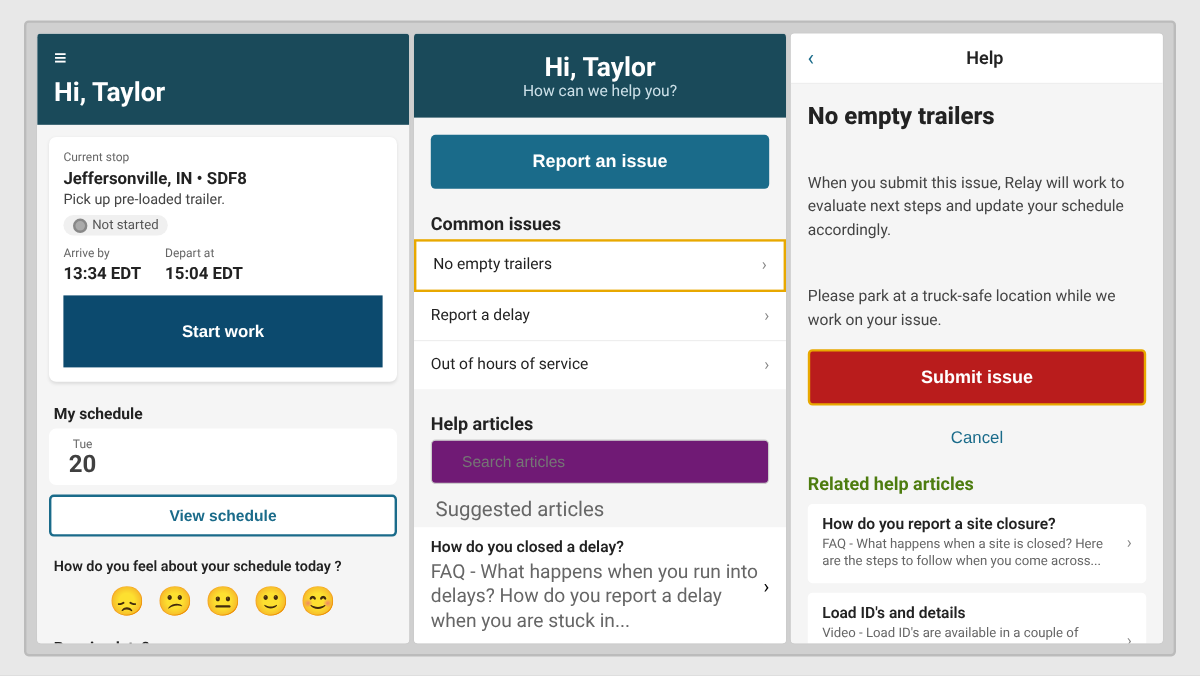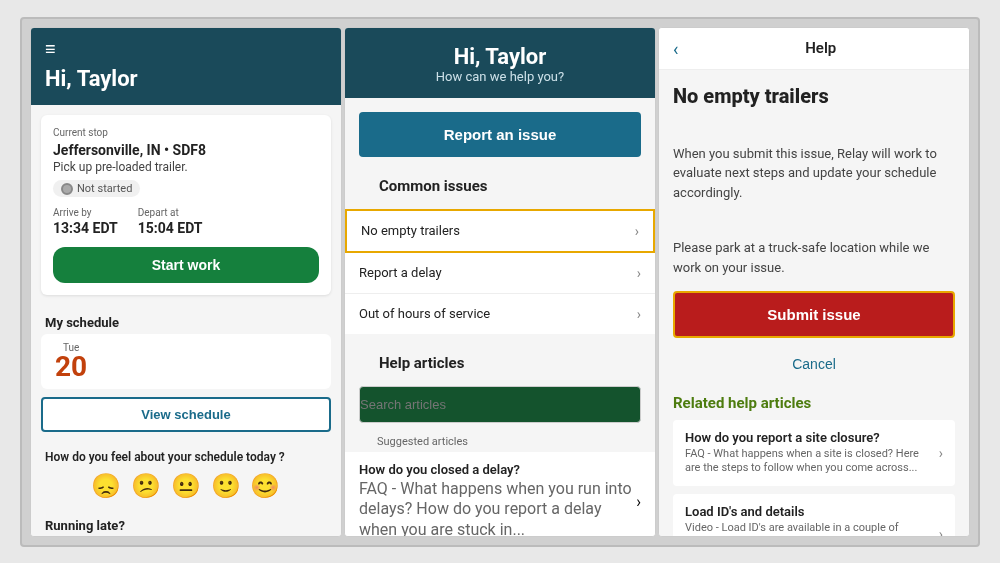--- a/index.html
+++ b/index.html
@@ -105,25 +105,25 @@
       font-size: 10px;
       color: #666;
       display: block;
     }
     .time-item span {
       font-size: 14px;
       font-weight: bold;
       color: #222;
     }
     .btn-primary {
-      background: #15803d;
+      background: #0c4a6e;
       color: white;
       border: none;
-      border-radius: 12px;
-      padding: 10px 0;
+      border-radius: 0;
+      padding: 22px 0;
       width: 100%;
       font-size: 14px;
       font-weight: 600;
       cursor: pointer;
       text-align: center;
     }
     .btn-outline {
       background: white;
       color: #1a6b8a;
       border: 2px solid #1a6b8a;
@@ -152,23 +152,23 @@
     }
     .schedule-date {
       text-align: center;
       min-width: 28px;
     }
     .schedule-date .day-name {
       font-size: 10px;
       color: #666;
     }
     .schedule-date .day-num {
-      font-size: 28px;
+      font-size: 20px;
       font-weight: bold;
-      color: #c2410c;
+      color: #404040;
       line-height: 1;
     }
     .schedule-info {
       flex: 1;
     }
     .schedule-info .route {
       font-size: 11px;
       font-weight: 600;
       color: #333;
     }
@@ -236,22 +236,21 @@
       padding: 14px 0;
       width: calc(100% - 28px);
       font-size: 15px;
       font-weight: 600;
       cursor: pointer;
     }
     .section-title {
       font-size: 15px;
       font-weight: 700;
       color: #222;
-      padding: 10px 14px 14px;
-      margin-left: 20px;
+      padding: 10px 14px 4px;
     }
     .issue-list {
       background: white;
       margin: 0 0 10px;
     }
     .issue-item {
       display: flex;
       align-items: center;
       justify-content: space-between;
       padding: 12px 14px;
@@ -268,32 +267,32 @@
     .issue-item span {
       font-size: 13px;
       color: #222;
     }
     .issue-item .chevron {
       color: #888;
       font-size: 14px;
     }
     .search-box {
       margin: 0 14px 8px;
-      padding: 10px 0;
+      padding: 10px 25px;
       border: 1.5px solid #ccc;
       border-radius: 4px;
       font-size: 13px;
       color: #999;
-      background: #14532d;
+      background: #701a75;
       width: calc(100% - 28px);
     }
     .suggested-label {
-      font-size: 11px;
-      color: #666;
-      padding: 4px 32px;
+      font-size: 17px;
+      color: #666;
+      padding: 4px 18px;
     }
     .article-item {
       display: flex;
       align-items: center;
       justify-content: space-between;
       padding: 10px 14px;
       background: white;
       border-bottom: 1px solid #eee;
       cursor: pointer;
     }

